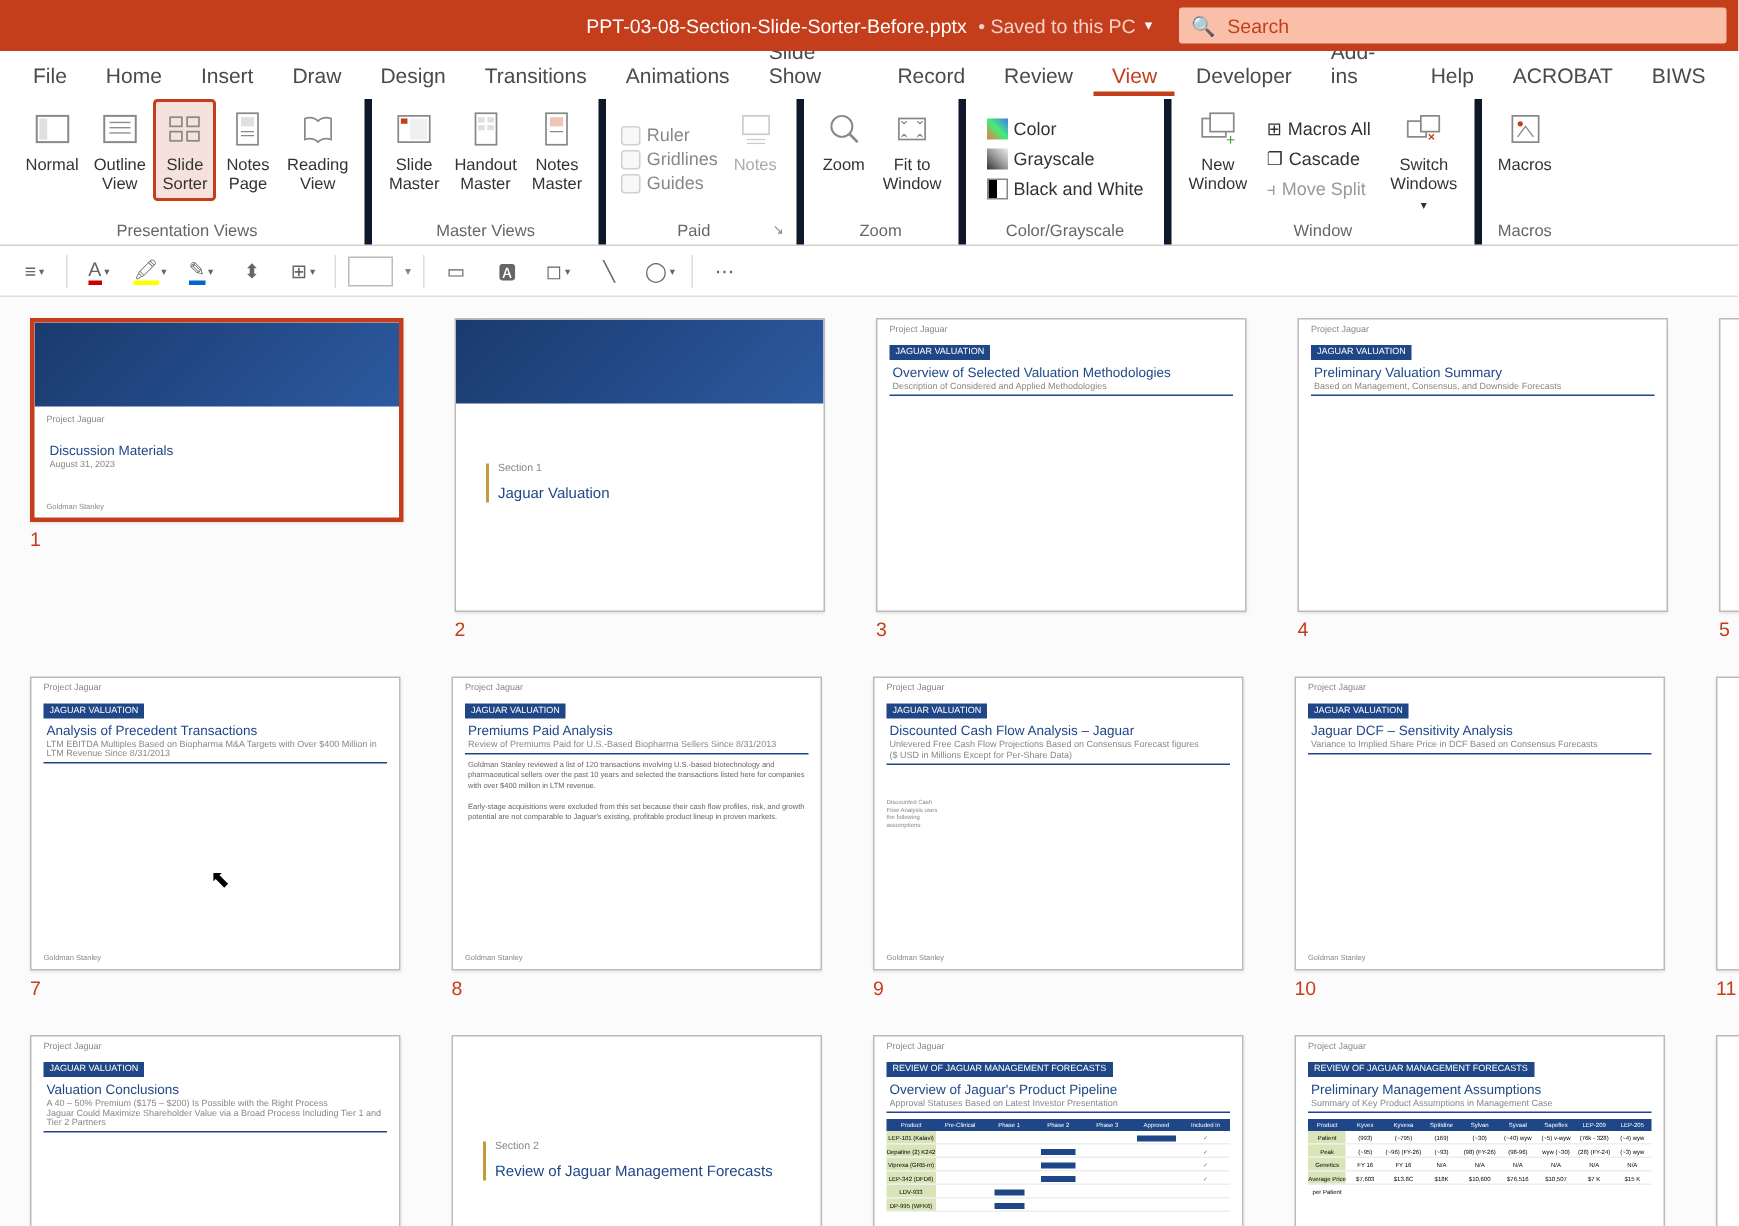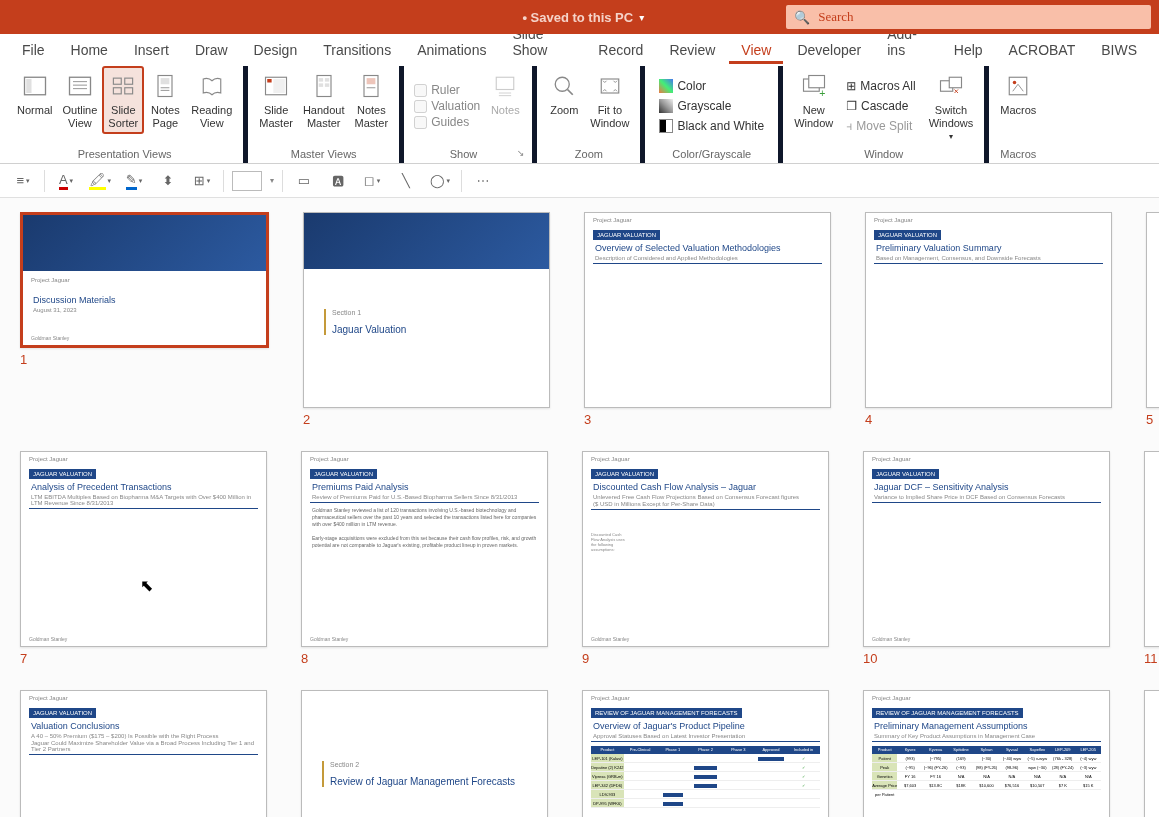--- a/index.html
+++ b/index.html
@@ -1,25 +1,25 @@
 <!DOCTYPE html>
 <html><head>
 <meta charset="utf-8">
 <style>
 * { margin: 0; padding: 0; box-sizing: border-box; font-family: "Segoe UI", Arial, sans-serif; }
 body { background: #fff; width: 1159px; height: 817px; overflow: hidden; position: relative; }
 
 
 .titlebar { background: #C43E1C; height: 34px; display: flex; align-items: center; justify-content: center; position: relative; }
 .title-text { color: #fff; font-size: 13px; }
-.title-saved { color: #f5d3c9; font-size: 13px; margin-left: 4px; font-weight: bold; }
+.title-saved { color: #f5d3c9; font-size: 13px; margin-left: 4px; }
 .title-chevron { color: #fff; font-size: 10px; margin-left: 6px; }
 .search-wrap { position: absolute; right: 8px; top: 5px; width: 365px; height: 24px; background: #F9BFA9; border-radius: 2px; display: flex; align-items: center; padding: 0 8px; }
 .search-icon { color: #C43E1C; font-size: 13px; margin-right: 8px; }
-.search-input { border: none; background: transparent; font-size: 13px; color: #7a3a28; outline: none; width: 100%; font-family: Liberation Serif, serif; }
+.search-input { border: none; background: transparent; font-size: 13px; color: #7a3a28; outline: none; width: 100%; }
 .search-input::placeholder { color: #C43E1C; }
 
 
 .tabs-row { height: 30px; display: flex; align-items: flex-end; padding: 0 10px; gap: 2px; background: #fff; border-bottom: none; }
 .tab { padding: 5px 12px 6px; font-size: 14px; color: #4a4a4a; cursor: pointer; }
 .tab.active { color: #C43E1C; border-bottom: 3px solid #C43E1C; padding-bottom: 3px; }
 
 
 .ribbon { height: 100px; background: #fff; border-bottom: 1px solid #d0d0d0; display: flex; padding: 2px 6px 0; }
 .ribbon-group { display: flex; flex-direction: column; align-items: center; border-right: 5px solid #0f172a; padding: 0 6px; }
@@ -75,20 +75,21 @@
 .sl-bar { display: inline-block; height: 4px; background: #1f4788; vertical-align: middle; }
 .sl-check { color: #3a9e3a; font-size: 6px; }
 
 
 .cursor { position: absolute; left: 140px; top: 576px; font-size: 16px; color: #000; z-index: 100; pointer-events: none; }
 </style>
 </head>
 <body>
 
 <div class="titlebar">
+  <span class="title-text">PPT-03-08-Section-Slide-Sorter-Before.pptx</span>
   <span class="title-saved">&nbsp;•&nbsp;<span>Saved to this PC</span></span>
   <span class="title-chevron">▾</span>
   <div class="search-wrap">
     <span class="search-icon">🔍</span>
     <input class="search-input" placeholder="Search" style="">
   </div>
 </div>
 
 <div class="tabs-row">
   <div class="tab">File</div>
@@ -215,39 +216,39 @@
 
   <div class="ribbon-group">
     <div class="ribbon-group-row">
       <div class="ribbon-vlist">
         <label class="rcheck">
             <input type="checkbox" disabled="" style="">
             <span>Ruler</span>
           </label>
         <label class="rcheck">
             <input type="checkbox" disabled="" style="">
-            <span>Valuation</span>
+            <span>Gridlines</span>
           </label>
         <label class="rcheck">
             <input type="checkbox" disabled="" style="">
             <span>Guides</span>
           </label>
       </div>
       <div class="rbtn" style="color:#aaa">
           <div class="rbtn-icon">
             <svg viewBox="0 0 32 32">
               <rect x="6" y="6" width="20" height="14" fill="none" stroke="#ccc" stroke-width="1.3"></rect>
               <line x1="9" y1="24" x2="23" y2="24" stroke="#ccc"></line>
               <line x1="9" y1="27" x2="23" y2="27" stroke="#ccc"></line>
             </svg>
           </div>
           <span>Notes</span>
         </div>
     </div>
-    <div class="ribbon-group-label has-launcher">Show</div>
+    <div class="ribbon-group-label has-launcher">Paid</div>
   </div>
 
   <div class="ribbon-group">
     <div class="ribbon-group-row">
       <div class="rbtn">
           <div class="rbtn-icon">
             <svg viewBox="0 0 32 32">
               <circle cx="14" cy="14" r="8" fill="none" stroke="#888" stroke-width="1.5"></circle>
               <line x1="20" y1="20" x2="26" y2="26" stroke="#888" stroke-width="2"></line>
             </svg>

